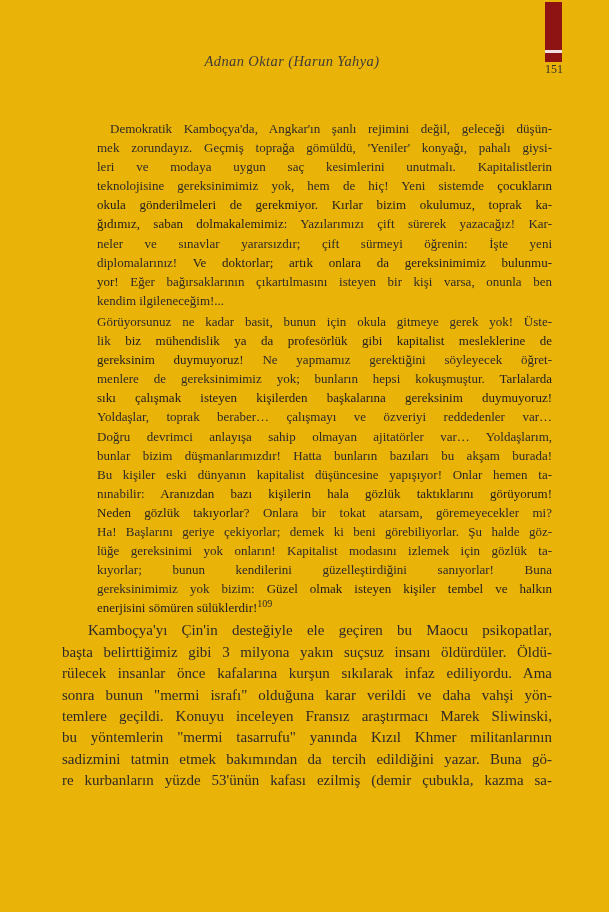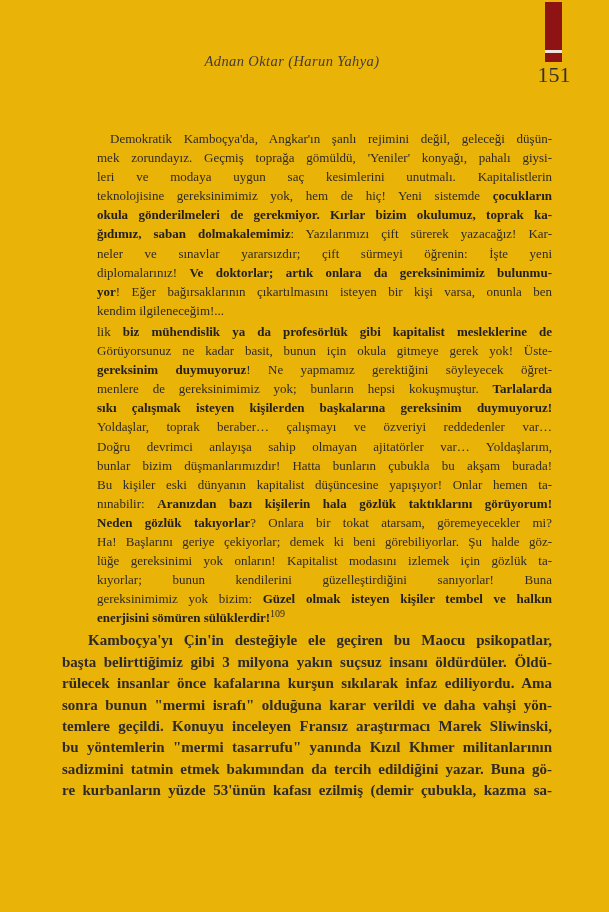--- a/index.html
+++ b/index.html
@@ -31,51 +31,51 @@
   }
   .bookmark .bar-top    { height: 48px; }
   .bookmark .bar-gap    { height: 3px; background: #f0e2e0; }
   .bookmark .bar-bottom { height: 9px; }
   .page-number {
     position: absolute;
     top: 62px;
     left: 537px;
     width: 34px;
     text-align: center;
-    font-size: 22px;
+    font-size: 12px;
     color: #35302b;
   }
   .text-block {
     position: absolute;
     left: 62px;
     top: 108px;
     width: 490px;
   }
   .para { margin: 0; }
   .para.body {
     font-size: 15px;
     line-height: 21.4px;
   }
   .para.quote {
     margin-left: 35px;
-    margin-top: 21px;
+    margin-top: 11px;
     margin-bottom: 2px;
     font-size: 13px;
     line-height: 19.1px;
   }
   .para.quote + .para.quote { margin-top: 0; }
-  .para.body.last { margin-top: 3px; font-weight: bold; }
+  .para.body.last { margin-top: 3px; }
   .line {
     text-align: justify;
     text-align-last: justify;
   }
   .line.flush { text-align-last: left; }
   .para.body  .line.indent { text-indent: 26px; }
   .para.quote .line.indent { text-indent: 13px; }
-  b { font-weight: bold; color: #24201e; }
+  b { font-weight: normal; color: #24201e; }
   sup {
     font-size: 10px;
     vertical-align: super;
     line-height: 0;
   }
 </style>
 </head>
 <body>
 
 <div class="page">
@@ -97,28 +97,28 @@
         <div class="line">leri ve modaya uygun saç kesimlerini unutmalı. Kapitalistlerin</div>
         <div class="line">teknolojisine gereksinimimiz yok, hem de hiç! Yeni sistemde <b>çocukların</b></div>
         <div class="line"><b>okula gönderilmeleri de gerekmiyor. Kırlar bizim okulumuz, toprak ka-</b></div>
         <div class="line"><b>ğıdımız, saban dolmakalemimiz</b>: Yazılarımızı çift sürerek yazacağız! Kar-</div>
         <div class="line">neler ve sınavlar yararsızdır; çift sürmeyi öğrenin: İşte yeni</div>
         <div class="line">diplomalarınız! <b>Ve doktorlar; artık onlara da gereksinimimiz bulunmu-</b></div>
         <div class="line"><b>yor</b>! Eğer bağırsaklarının çıkartılmasını isteyen bir kişi varsa, onunla ben</div>
         <div class="line flush">kendim ilgileneceğim!...</div>
       </div>
       <div class="para quote">
+        <div class="line">Görüyorsunuz ne kadar basit, bunun için okula gitmeye gerek yok! Üste-</div>
         <div class="line">lik <b>biz mühendislik ya da profesörlük gibi kapitalist mesleklerine de</b></div>
-        <div class="line">Görüyorsunuz ne kadar basit, bunun için okula gitmeye gerek yok! Üste-</div>
         <div class="line"><b>gereksinim duymuyoruz</b>! Ne yapmamız gerektiğini söyleyecek öğret-</div>
         <div class="line">menlere de gereksinimimiz yok; bunların hepsi kokuşmuştur. <b>Tarlalarda</b></div>
         <div class="line"><b>sıkı çalışmak isteyen kişilerden başkalarına gereksinim duymuyoruz!</b></div>
         <div class="line">Yoldaşlar, toprak beraber… çalışmayı ve özveriyi reddedenler var…</div>
         <div class="line">Doğru devrimci anlayışa sahip olmayan ajitatörler var… Yoldaşlarım,</div>
-        <div class="line">bunlar bizim düşmanlarımızdır! Hatta bunların çubukla bu akşam burada!</div>
+        <div class="line">bunlar bizim düşmanlarımızdır! Hatta bunların bazıları bu akşam burada!</div>
         <div class="line">Bu kişiler eski dünyanın kapitalist düşüncesine yapışıyor! Onlar hemen ta-</div>
         <div class="line">nınabilir: <b>Aranızdan bazı kişilerin hala gözlük taktıklarını görüyorum!</b></div>
         <div class="line"><b>Neden gözlük takıyorlar</b>? Onlara bir tokat atarsam, göremeyecekler mi?</div>
         <div class="line">Ha! Başlarını geriye çekiyorlar; demek ki beni görebiliyorlar. Şu halde göz-</div>
         <div class="line">lüğe gereksinimi yok onların! Kapitalist modasını izlemek için gözlük ta-</div>
         <div class="line">kıyorlar; bunun kendilerini güzelleştirdiğini sanıyorlar! Buna</div>
         <div class="line">gereksinimimiz yok bizim: <b>Güzel olmak isteyen kişiler tembel ve halkın</b></div>
         <div class="line flush"><b>enerjisini sömüren sülüklerdir!</b><sup>109</sup></div>
       </div>
       <div class="para body last">

